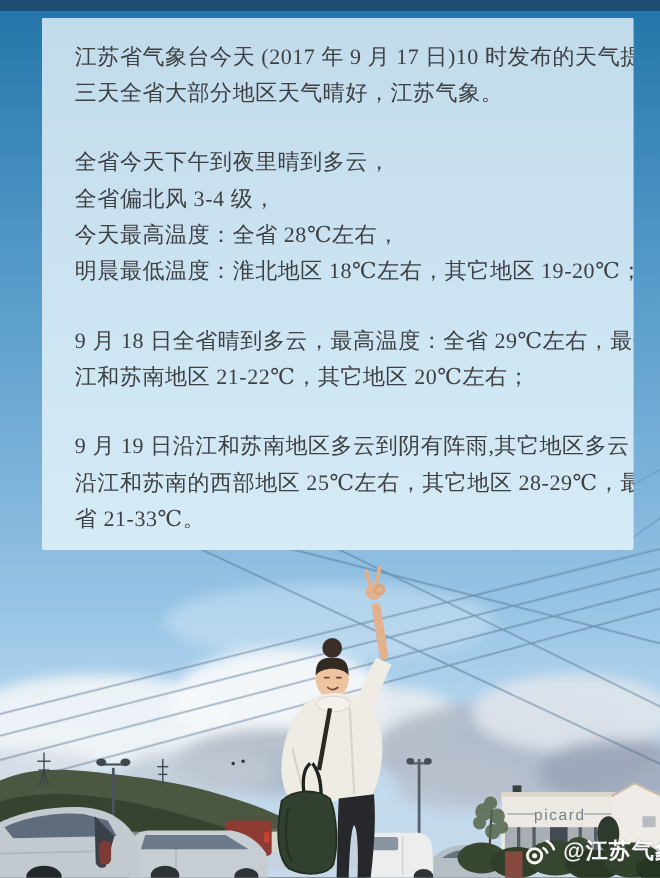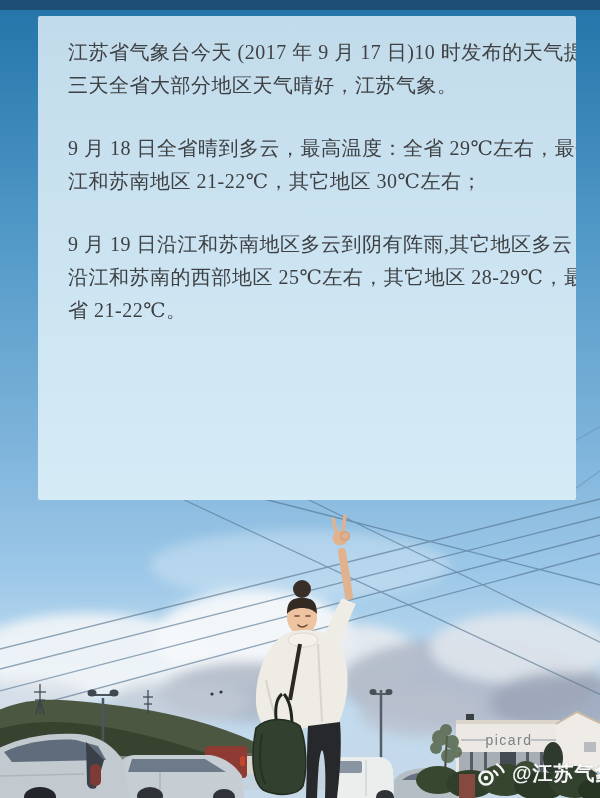--- a/index.html
+++ b/index.html
@@ -220,27 +220,33 @@
   </svg>
 
   <div class="topbar"></div>
 
   <div class="panel">
     <div class="para">
       <div class="line">江苏省气象台今天 (2017 年 9 月 17 日)10 时发布的天气提示：未来</div>
       <div class="line">三天全省大部分地区天气晴好，江苏气象。</div>
     </div>
     <div class="para">
+      <div class="line">全省今天下午到夜里晴到多云，</div>
+      <div class="line">全省偏北风 3-4 级，</div>
+      <div class="line">今天最高温度：全省 28℃左右，</div>
+      <div class="line">明晨最低温度：淮北地区 18℃左右，其它地区 19-20℃；</div>
+    </div>
+    <div class="para">
       <div class="line">9 月 18 日全省晴到多云，最高温度：全省 29℃左右，最低温度：沿</div>
-      <div class="line">江和苏南地区 21-22℃，其它地区 30℃左右；</div>
+      <div class="line">江和苏南地区 21-22℃，其它地区 20℃左右；</div>
     </div>
     <div class="para">
       <div class="line">9 月 19 日沿江和苏南地区多云到阴有阵雨,其它地区多云，最高温度:</div>
       <div class="line">沿江和苏南的西部地区 25℃左右，其它地区 28-29℃，最低温度：全</div>
-      <div class="line">省 21-22℃。</div>
+      <div class="line">省 21-33℃。</div>
     </div>
   </div>
 
   <div class="watermark">
     <svg class="wm-icon" width="30" height="26" viewBox="0 0 30 26">
       <circle cx="10" cy="17" r="6.5" fill="none" stroke="#ffffff" stroke-width="2.6"></circle>
       <circle cx="10" cy="17" r="2.3" fill="#ffffff"></circle>
       <path d="M18 10 A 8 8 0 0 1 21.5 14" fill="none" stroke="#ffffff" stroke-width="2.4" stroke-linecap="round"></path>
       <path d="M21 3.5 A 14 14 0 0 1 27.5 11" fill="none" stroke="#ffffff" stroke-width="2.4" stroke-linecap="round"></path>
     </svg>

